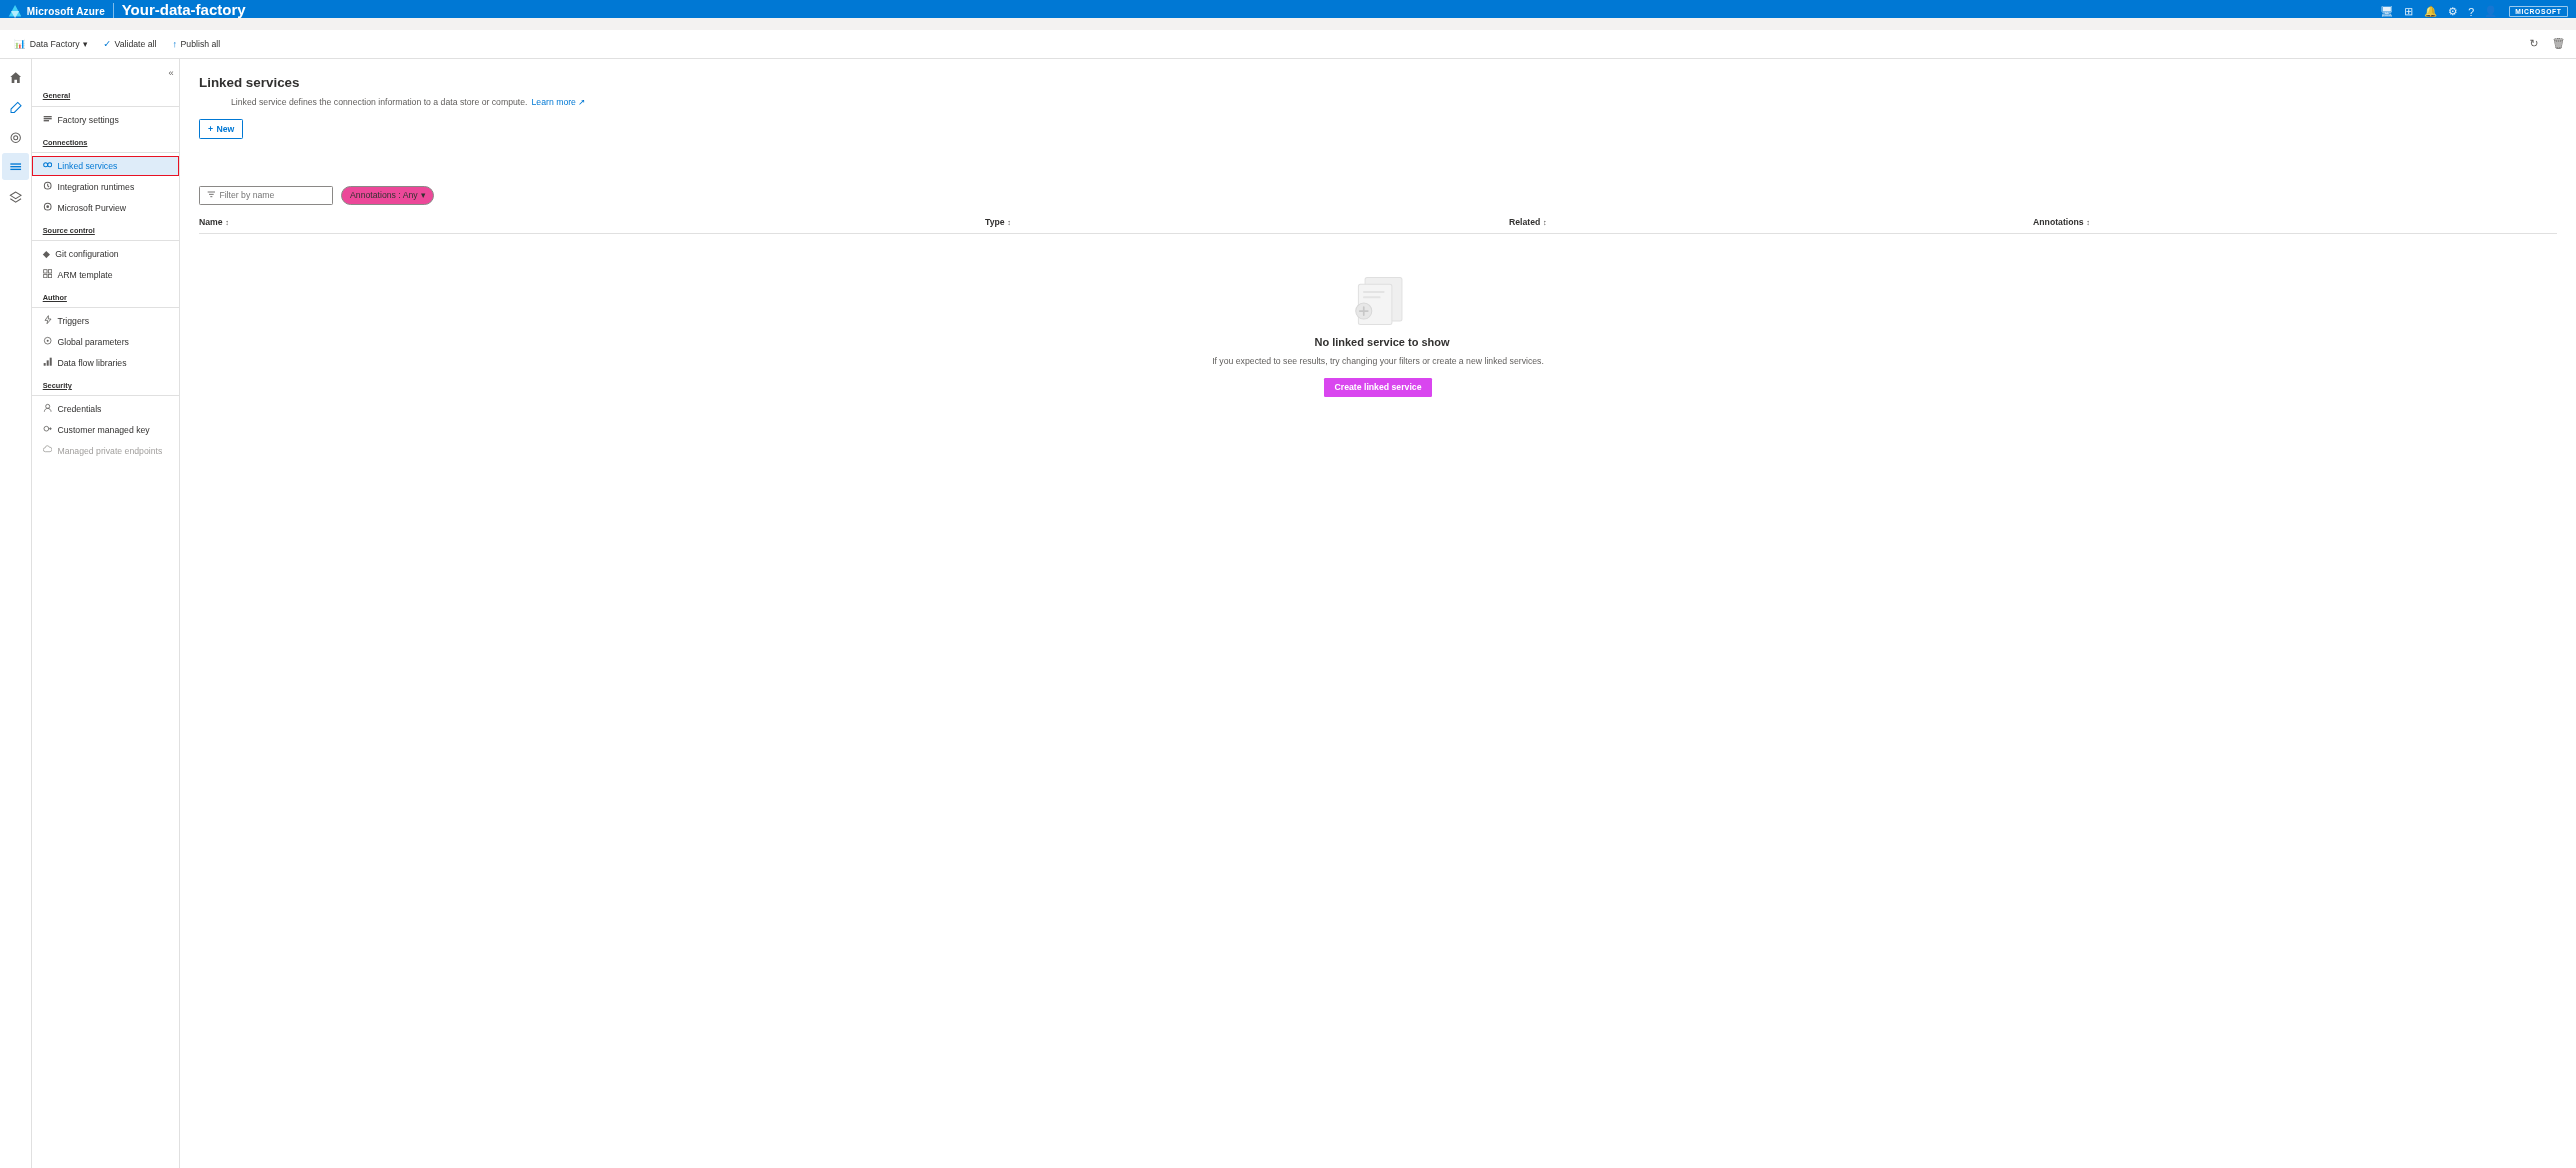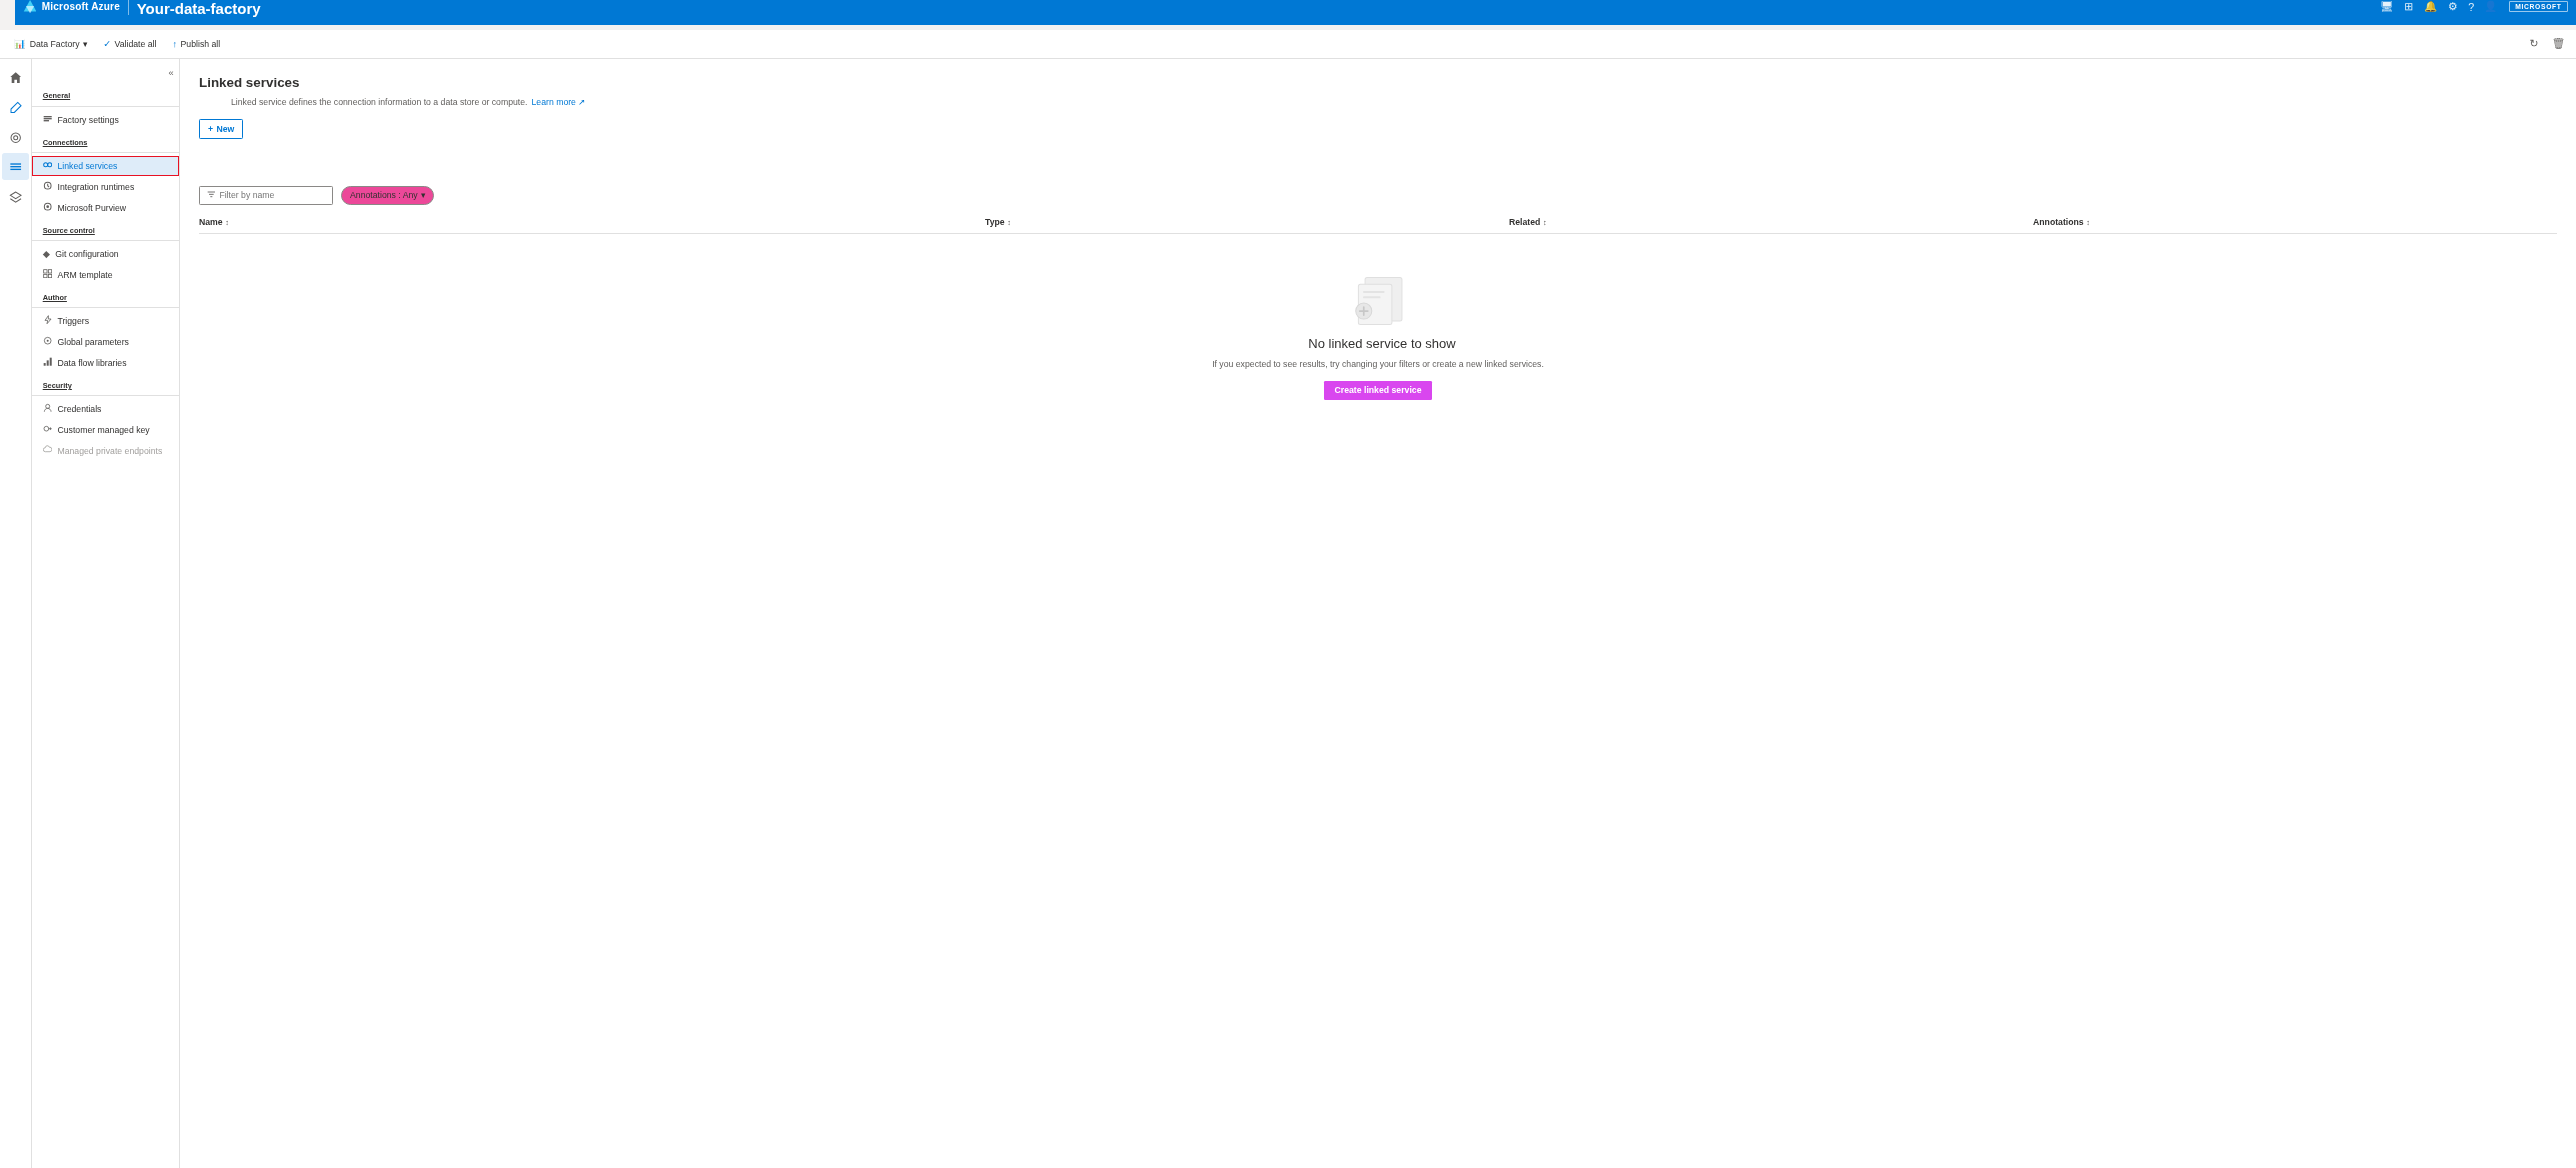--- a/index.html
+++ b/index.html
@@ -1,27 +1,27 @@
 <!DOCTYPE html>
 <html style="font-size:10.7px"><head>
   <meta charset="utf-8">
   <style>
     * { box-sizing: border-box; margin: 0; padding: 0; }
     body { font-family: 'Segoe UI', Arial, sans-serif; font-size: 8.7px; background: #f3f2f1; overflow: hidden; }
 
     
     .topbar {
       display: flex;
-      align-items: flex-start;
+      align-items: flex-end;
       background: #0078d4;
-      height: 25px;
+      height: 18px;
       padding: 0 8px;
       color: white;
       position: fixed;
-      top: 0; left: 15px; right: 0;
+      top: 0; left: 0; right: 0;
       z-index: 100;
     }
     .topbar-brand {
       display: flex;
       align-items: center;
       gap: 5.4px;
       font-size: 10px;
       font-weight: 600;
       letter-spacing: 0.2px;
     }
@@ -310,22 +310,22 @@
       justify-content: center;
       padding: 40px 13.4px;
       gap: 8px;
     }
     .empty-icon {
       width: 67px;
       height: 54px;
       opacity: 0.5;
     }
     .empty-title {
-      font-size: 13px;
-      font-weight: 400;
+      font-size: 11px;
+      font-weight: 700;
       color: #323130;
       margin-left: 8px;
     }
     .empty-subtitle {
       font-size: 8.7px;
       color: #605e5c;
       text-align: center;
     }
     .create-btn {
       padding: 4.7px 10.7px;

